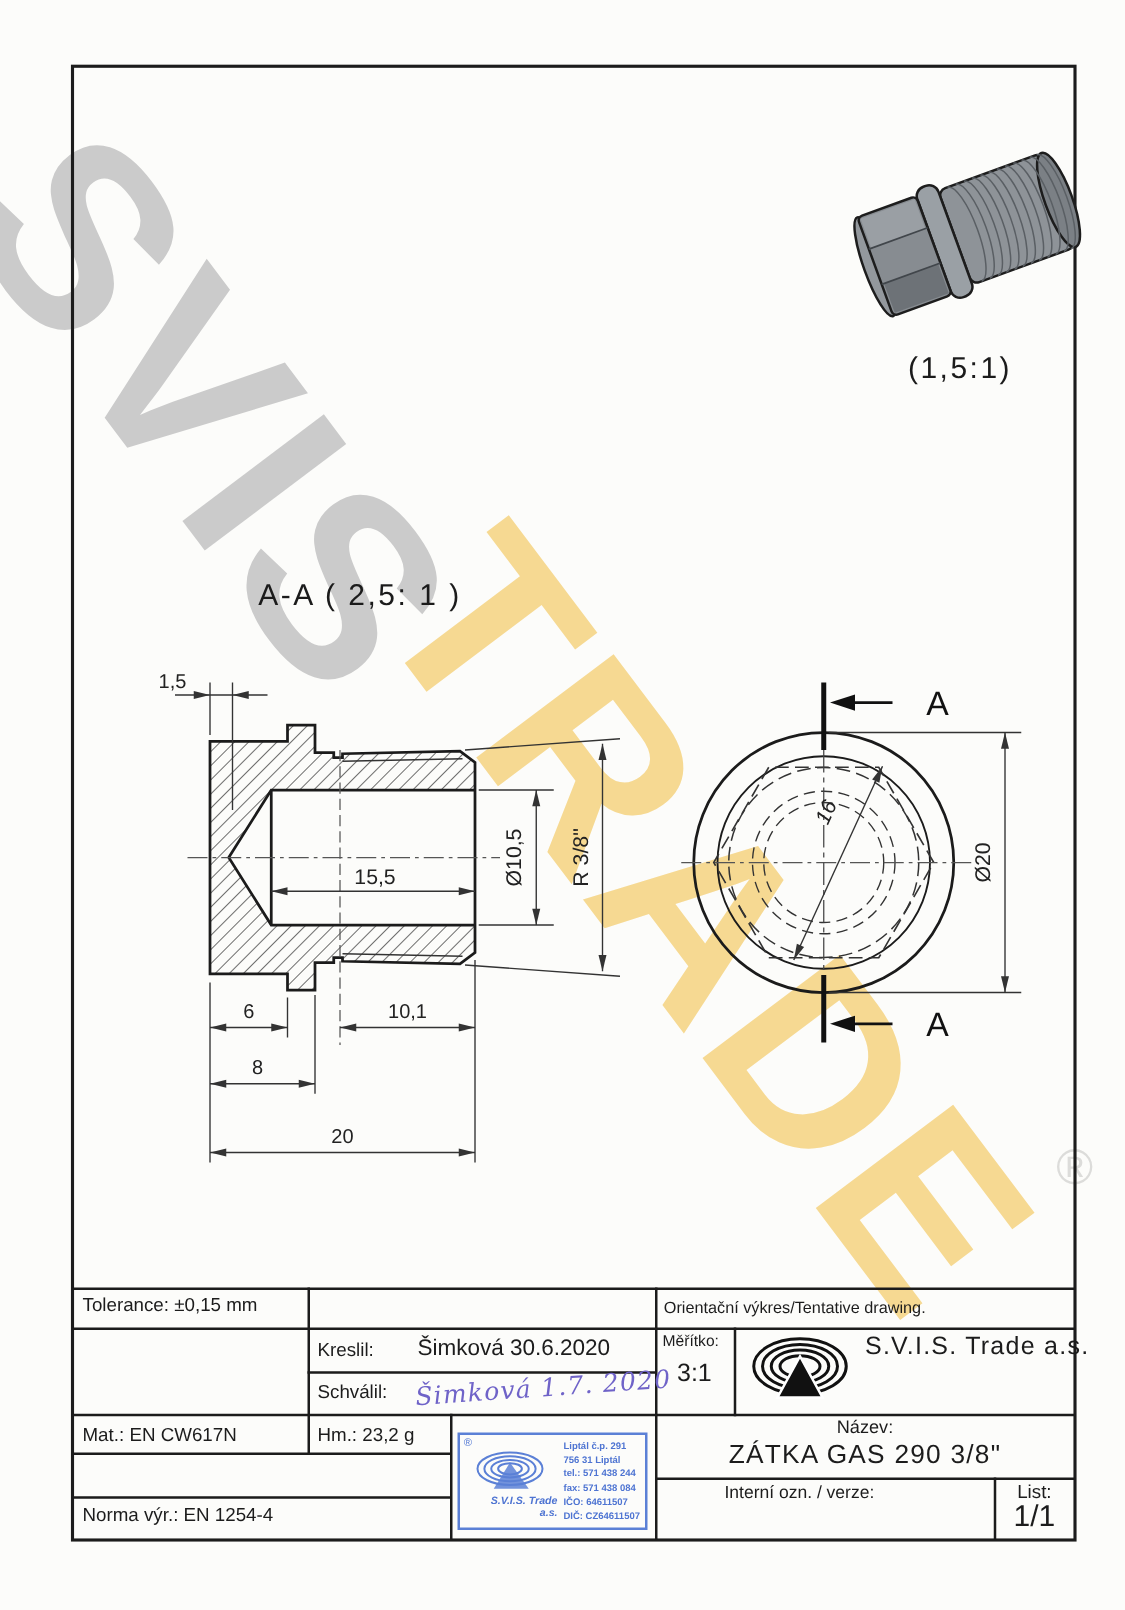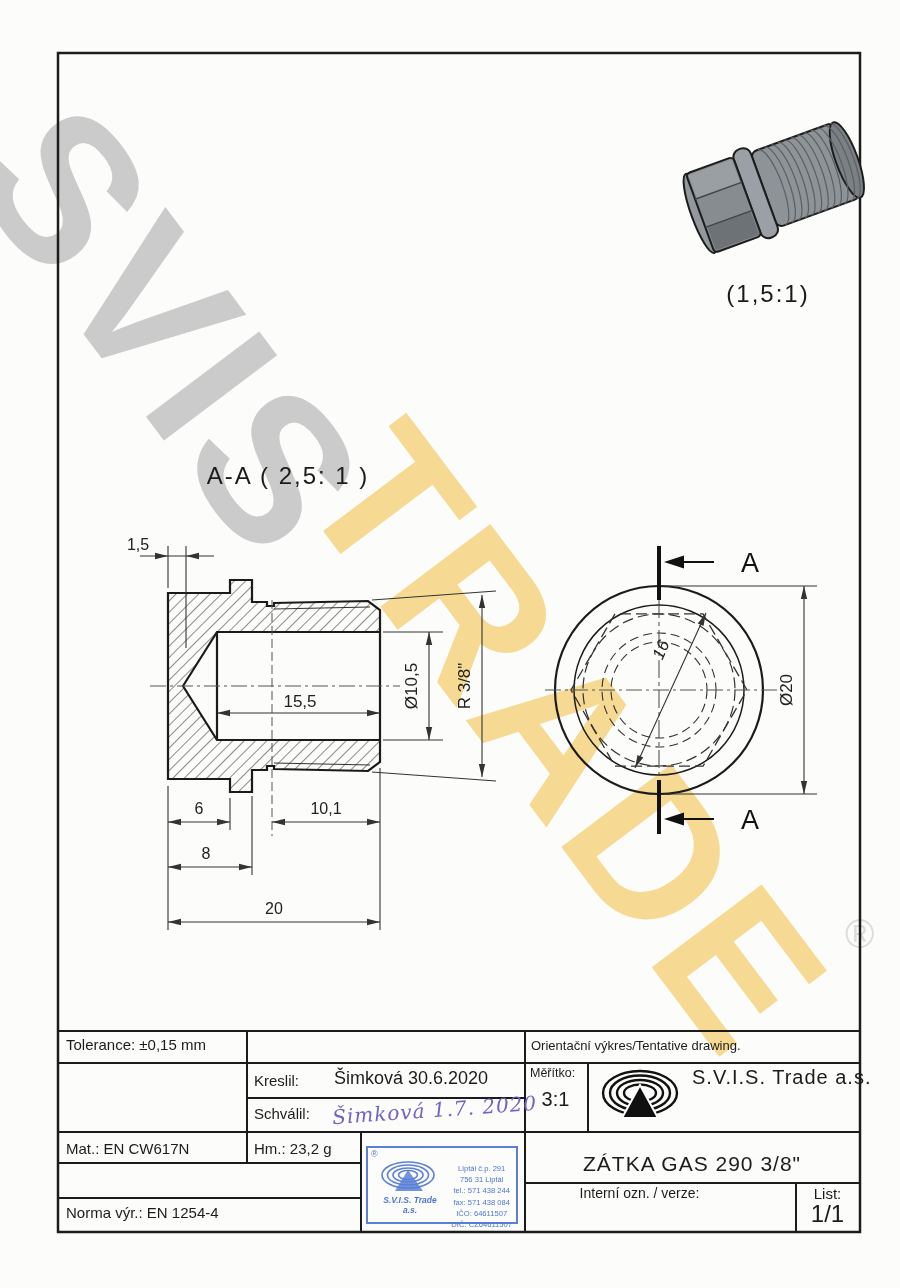--- a/index.html
+++ b/index.html
@@ -24,22 +24,22 @@
   
   .tb{position:absolute;left:0;top:0;z-index:3;width:722px;height:1288px;pointer-events:none;}
   .ln{position:absolute;background:#1b1b1b;}
   .cell{position:absolute;font-size:15px;white-space:nowrap;}
   .center{text-align:center;}
   .sig{font-family:"DejaVu Serif",serif;font-style:italic;font-size:20px;color:#6f63c8;
        transform:rotate(-4deg);letter-spacing:1px;}
   .stamp{position:absolute;left:366px;top:1146px;width:148px;height:74px;border:2px solid #5b80d6;
          color:#4e74d2;background:rgba(255,255,255,0.0);}
   .stamp .reg{position:absolute;left:3px;top:1px;font-size:9px;}
-  .stamp .addr{position:absolute;right:4px;top:15px;text-align:center;font-size:7.6px;line-height:11.2px;}
-  .stamp .co{position:absolute;left:6px;top:48px;width:72px;text-align:center;
+  .stamp .addr{position:absolute;right:4px;top:3px;text-align:left;font-size:7.6px;line-height:11.2px;font-weight:bold;}
+  .stamp .co{position:absolute;left:6px;top:48px;width:72px;text-align:right;
              font-size:8.5px;font-weight:700;font-style:italic;line-height:9.5px;}
   .stamp svg{position:absolute;left:10px;top:12px;}
 </style>
 </head>
 <body>
 
 <div class="page">
 
   <div class="wm wm-svis">SVIS</div>
   <div class="wm wm-trade">TRADE</div>
@@ -227,20 +227,21 @@
         <ellipse cx="42" cy="25" rx="30" ry="17.5"></ellipse>
         <ellipse cx="42" cy="25" rx="23" ry="13"></ellipse>
         <ellipse cx="42" cy="25" rx="16" ry="8.5"></ellipse>
       </g>
       <polygon points="42,17 24,50 60,50" fill="#111" stroke="#fff" stroke-width="2"></polygon>
     </svg>
     <div class="cell" style="left:692px;top:1066px;font-size:20px;letter-spacing:1px">S.V.I.S. Trade a.s.</div>
 
     <div class="cell" style="left:66px;top:1140px">Mat.: EN CW617N</div>
     <div class="cell" style="left:254px;top:1140px">Hm.: 23,2 g</div>
+    <div class="cell center" style="left:524px;top:1134px;width:336px;font-size:14.5px">Název:</div>
     <div class="cell center" style="left:524px;top:1152px;width:336px;font-size:21px;letter-spacing:1px">ZÁTKA GAS 290 3/8"</div>
     <div class="cell center" style="left:504px;top:1185px;width:271px;font-size:14px">Interní ozn. / verze:</div>
     <div class="cell center" style="left:795px;top:1185px;width:65px;font-size:15px">List:</div>
     <div class="cell center" style="left:795px;top:1200px;width:65px;font-size:24px">1/1</div>
     <div class="cell" style="left:66px;top:1204px">Norma výr.: EN 1254-4</div>
 
     <div class="stamp">
       <div class="reg">®</div>
       <svg width="60" height="34" viewBox="0 0 60 34">
         <g fill="none" stroke="#5b80d6" stroke-width="1.6">

